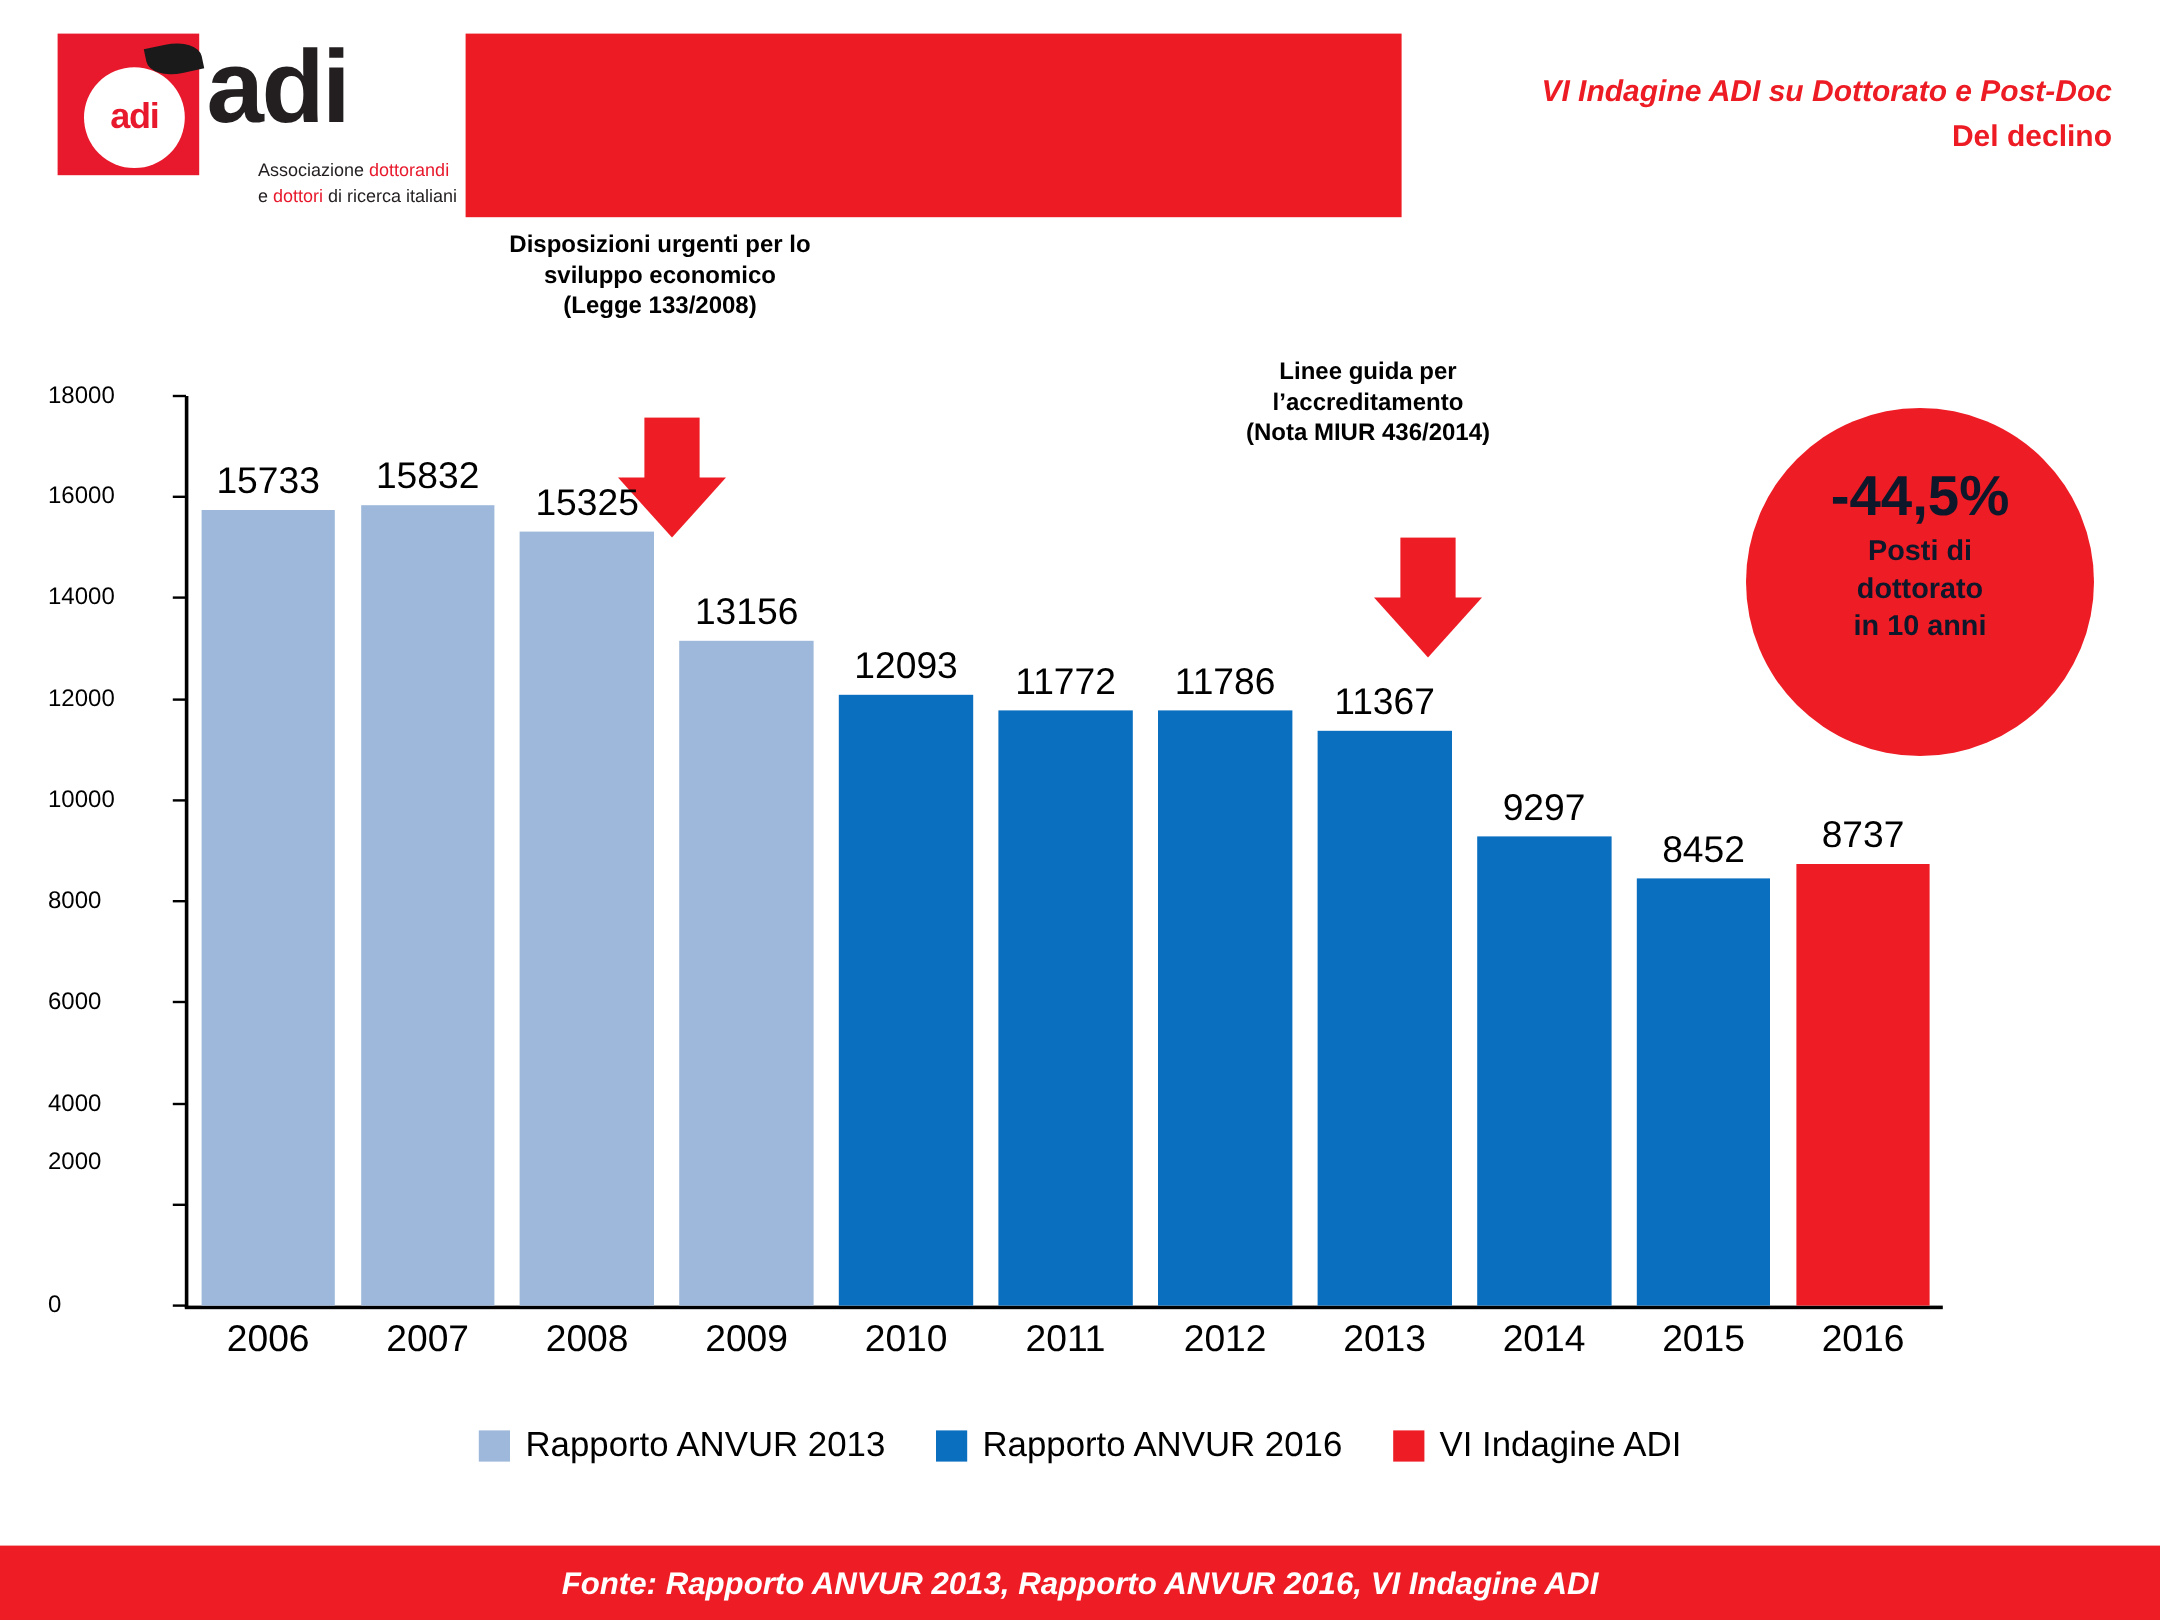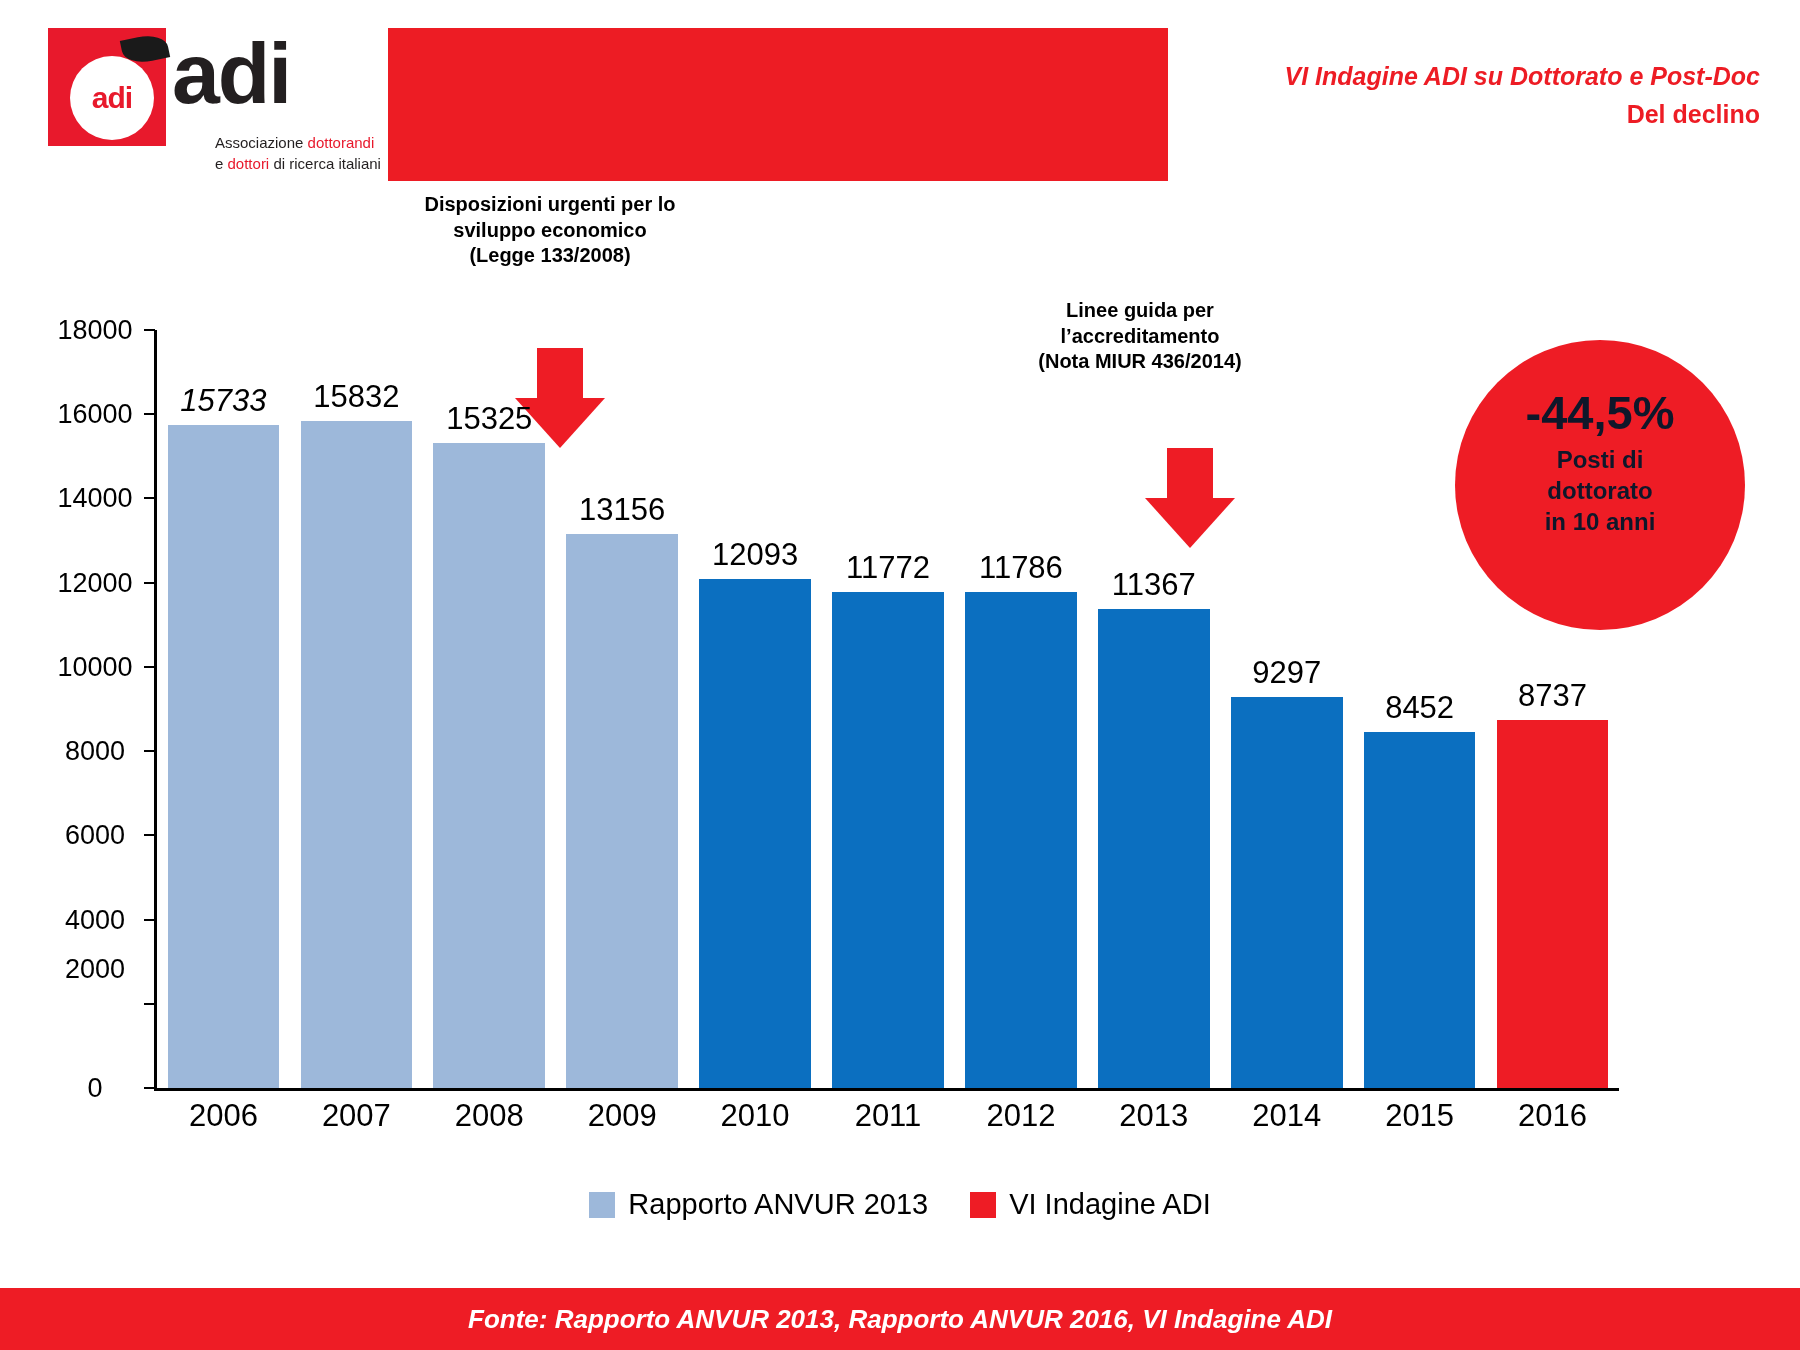--- a/index.html
+++ b/index.html
@@ -197,22 +197,22 @@
     position: absolute;
     left: 0;
     top: 0;
     width: 110px;
     height: 760px;
   }
   .y-label {
     position: absolute;
     right: 0;
     width: 110px;
-    text-align: center;
-    font-size: 27px;
+    text-align: left;
+    font-size: 20px;
     color: #000;
     transform: translateY(-50%);
   }
   #axis-line-y {
     position: absolute;
     left: 114px;
     top: 0;
     width: 3px;
     height: 760px;
     background: #000;
@@ -378,21 +378,21 @@
       <div class="y-label" style="top: 421.111px;">8000</div>
       <div class="y-label" style="top: 336.889px;">10000</div>
       <div class="y-label" style="top: 252.667px;">12000</div>
       <div class="y-label" style="top: 168.444px;">14000</div>
       <div class="y-label" style="top: 84.2222px;">16000</div>
       <div class="y-label" style="top: 0px;">18000</div>
     </div>
   <div id="axis-line-y"></div>
   <div id="axis-line-x"></div>
   <div id="plot">
-      <div class="bar-slot" style="left: 0%; width: 9.09091%; font-style: italic;">
+      <div class="bar-slot" style="left: 0%; width: 9.09091%;">
         <div class="bar" style="height: 662.534px; background: rgb(157, 184, 218);"></div>
         <div class="bar-value" style="bottom: 668.534px;">15733</div>
       </div>
       <div class="bar-slot" style="left: 9.09091%; width: 9.09091%;">
         <div class="bar" style="height: 666.703px; background: rgb(157, 184, 218);"></div>
         <div class="bar-value" style="bottom: 672.703px;">15832</div>
       </div>
       <div class="bar-slot" style="left: 18.1818%; width: 9.09091%;">
         <div class="bar" style="height: 645.353px; background: rgb(157, 184, 218);"></div>
         <div class="bar-value" style="bottom: 651.353px;">15325</div>
@@ -454,20 +454,24 @@
     <div class="tick" style="top: 83.2222px;"></div>
     <div class="tick" style="top: -1px;"></div>
   </div>
 
 <div id="legend">
     <div class="legend-item">
       <span class="legend-swatch" style="background: rgb(157, 184, 218);"></span>
       <span class="legend-label">Rapporto ANVUR  2013</span>
     </div>
     <div class="legend-item">
+      <span class="legend-swatch" style="background: rgb(11, 111, 192);"></span>
+      <span class="legend-label">Rapporto ANVUR  2016</span>
+    </div>
+    <div class="legend-item">
       <span class="legend-swatch" style="background: rgb(238, 28, 37);"></span>
       <span class="legend-label">VI Indagine  ADI</span>
     </div>
   </div>
 
 <div id="footer">
   <div id="footer-text">Fonte: Rapporto ANVUR 2013, Rapporto ANVUR 2016, VI Indagine ADI</div>
 </div>
 
 </body></html>

